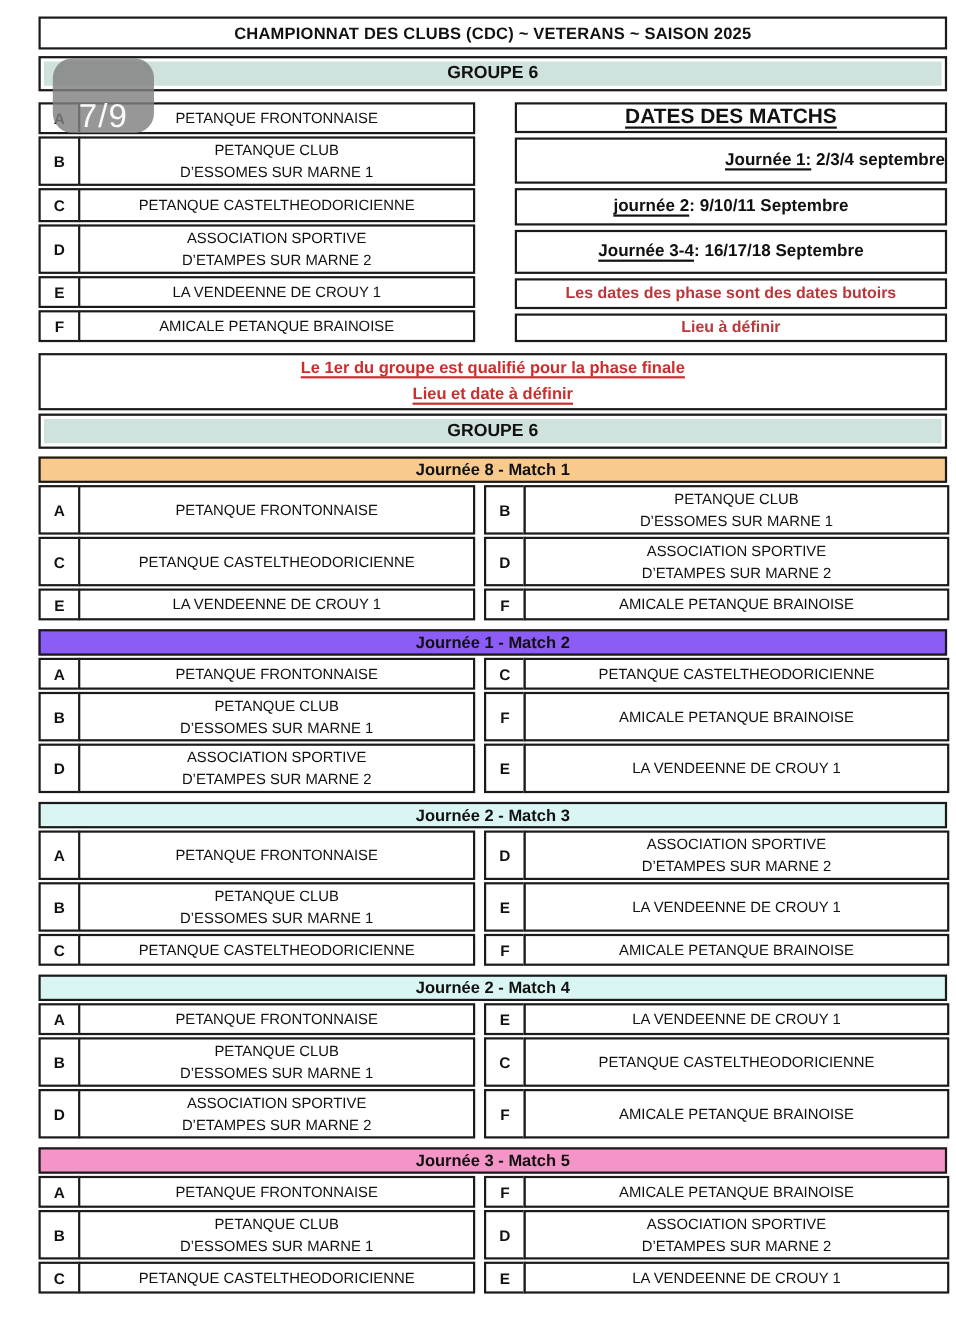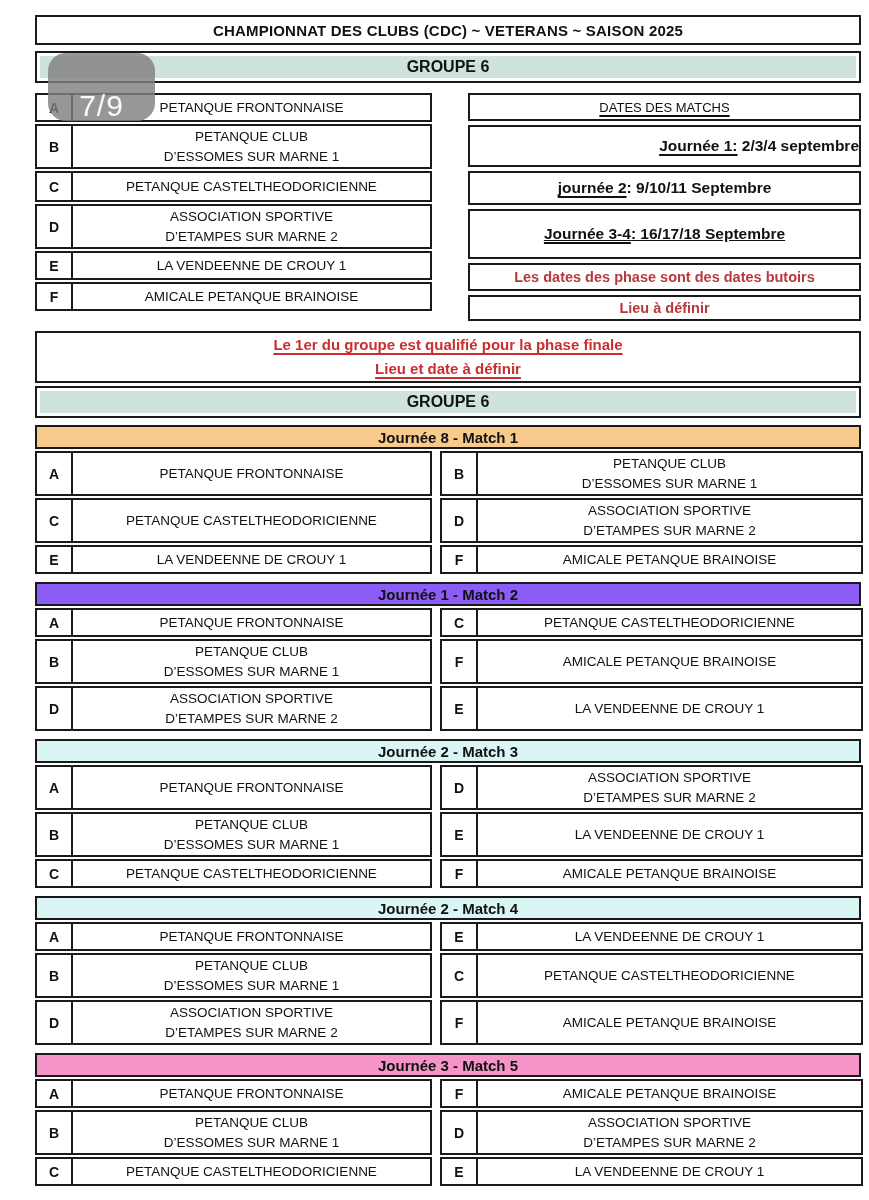--- a/index.html
+++ b/index.html
@@ -31,23 +31,23 @@
   .cell {
     border:2px solid #1a1a1a; background:#fff; display:flex; align-items:center;
     justify-content:center; text-align:center;
   }
   .letter { font-weight:bold; font-size:14px; }
   .club { margin-left:-2px; font-size:13.5px; line-height:20px; white-space:pre-line; }
 
   .dates-table { width:393px; }
   .dbox { margin-top:4px; }
   .dbox:first-child { margin-top:0; }
-  .dates-header { height:28px; font-weight:normal; font-size:13px; }
+  .dates-header { height:28px; font-weight:bold; font-size:19px; }
   .date-row { font-weight:bold; font-size:15.5px; }
-  .dh42 { height:42px;justify-content:flex-end; } .dh34 { height:34px; } .dh40 { height:50px;text-decoration:underline; }
+  .dh42 { height:42px;justify-content:flex-end; } .dh34 { height:34px; } .dh40 { height:40px; }
   .dh28 { height:28px; } .dh26 { height:26px; }
   .u { text-decoration:underline; text-decoration-thickness:2px; text-underline-offset:3px; }
   .red-note { font-weight:bold; font-size:14.5px; }
 
   .qual-box { margin-top:10px; height:52px; flex-direction:column; }
   .qual-line {
     font-weight:bold; font-size:15px; line-height:24px;
     text-decoration:underline; text-decoration-thickness:2px; text-underline-offset:3px;
   }
   .band-mid { margin-top:3px; }
@@ -59,21 +59,21 @@
   .mrow {
     display:grid; grid-template-columns:38px 359px 8px 38px 385px;
     margin-top:2px; height:29px;
   }
   .mrow.h2 { height:45px; }
   .gapcol { background:transparent; }
   .mrow .c2 { margin-left:-2px; }
 
   
   .badge {
-    position:absolute; left:48px; top:53px; width:107px; height:68px;
+    position:absolute; left:48px; top:53px; width:92px; height:68px;
     border-radius:18px; background:rgba(128,128,128,0.82);
     display:flex; align-items:flex-end; justify-content:center;
     color:rgba(255,255,255,0.95); font-size:30px; line-height:0.98;
     letter-spacing:1px; padding-bottom:1px; z-index:5;
   }
 </style>
 </head>
 <body>
 
 <div class="page">

